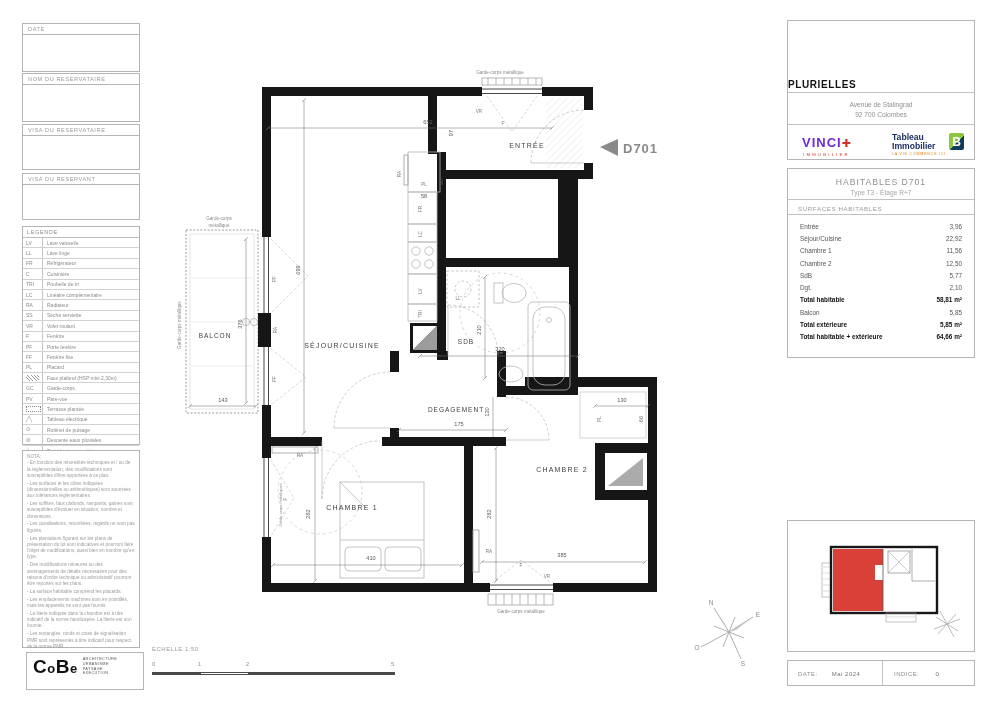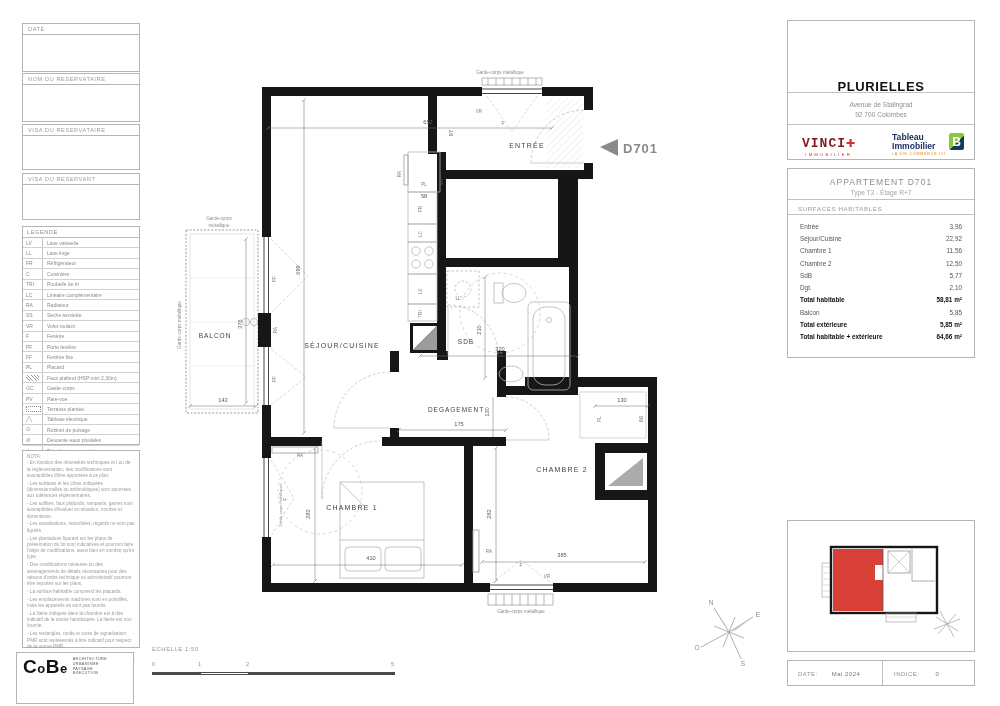--- a/index.html
+++ b/index.html
@@ -27,25 +27,25 @@
   
   .cobe{display:flex;align-items:center;gap:5px;padding:4px 6px;}
   .cobe-word{font-weight:600;color:#111;letter-spacing:.5px;line-height:1;}
   .cobe-tag{font-size:3.8px;letter-spacing:.4px;color:#555;line-height:1.25;}
   
   .scale-label{font-size:6px;color:#9a9a9a;letter-spacing:.5px;}
   .scale-bar{position:absolute;left:152px;top:661px;width:243px;height:18px;}
   .scale-tick{position:absolute;top:0;font-size:5.6px;color:#8f8f8f;}
   .sb-seg{position:absolute;top:11px;height:3.2px;box-sizing:border-box;}
   
-  .proj-title{font-size:13px;font-weight:bold;letter-spacing:.6px;color:#111;text-align:center;}
+  .proj-title{font-size:10px;font-weight:bold;letter-spacing:.6px;color:#111;}
   .proj-addr{font-size:6.6px;color:#8f8f8f;text-align:center;line-height:1.5;}
   .divider{position:absolute;left:0;right:0;border-top:0.8px solid #c2c2c2;}
   .vinci{display:flex;flex-direction:column;align-items:center;}
-  .vinci-main{font-size:13px;font-weight:bold;color:#7f1d1d;letter-spacing:1px;line-height:1;font-family:Liberation Mono, monospace;}
+  .vinci-main{font-size:13px;font-weight:bold;color:#6d28d9;letter-spacing:1px;line-height:1;}
   .vinci-plus{color:#d42f28;font-size:11px;line-height:1;}
   .vinci-sub{font-size:4.2px;letter-spacing:2.2px;color:#d42f28;margin-top:1px;}
   .bouy{display:flex;align-items:flex-start;gap:3px;}
   .bouy-txt{font-size:8.6px;font-weight:bold;color:#1d2f63;line-height:1.05;}
   .bouy-tag{font-size:3.6px;color:#ef7d00;letter-spacing:.8px;margin-top:1px;}
   .bouy-b{width:15px;height:17px;background:linear-gradient(135deg,#8dc63f 0 55%,#123b5e 55% 100%);
           color:#fff;font-weight:bold;font-size:12px;display:flex;align-items:center;justify-content:center;border-radius:2px;}
   .apt-title{font-size:8.6px;letter-spacing:1px;color:#8f8f8f;text-align:center;}
   .apt-sub{font-size:6.6px;color:#a5a5a5;text-align:center;margin-top:2px;}
   .apt-section{font-size:6.2px;letter-spacing:.6px;color:#9a9a9a;padding:3px 10px 2px;border-bottom:0.8px solid #c2c2c2;}
@@ -188,21 +188,21 @@
         <div class="nota-line">- Les plantations figurant sur les plans de présentation du lot sont indicatives et pourront faire l'objet de modifications, aussi bien en nombre qu'en type.</div>
         <div class="nota-line">- Des modifications mineures ou des aménagements de détails nécessaires pour des raisons d'ordre technique ou administratif pourront être reportés sur les plans.</div>
         <div class="nota-line">- La surface habitable comprend les placards.</div>
         <div class="nota-line">- Les emplacements machines sont en pointillés, mais les appareils ne sont pas fournis.</div>
         <div class="nota-line">- La literie indiquée dans la chambre est à titre indicatif de la norme handicapée. La literie est non fournie.</div>
         <div class="nota-line">- Les rectangles, ronds et cotes de signalisation PMR sont représentés à titre indicatif pour respect de la norme PMR.</div>
         <div class="nota-line">- En ce qui concerne les radiateurs et sèches serviettes il s'agit d'emplacements et de dimensions de principe.</div>
       </div>
   </div>
 
-  <div class="box" style="left:16px;top:652px;width:118px;height:52px;">
+  <div class="box" style="left:26px;top:652px;width:118px;height:38px;">
     <div class="cobe">
       <div class="cobe-word"><span style="font-size:19px">C</span><span style="font-size:13px">o</span><span style="font-size:19px">B</span><span style="font-size:13px">e</span></div>
       <div class="cobe-tag">
         <div>ARCHITECTURE</div>
         <div>URBANISME</div>
         <div>PAYSAGE</div>
         <div>EXECUTION</div>
       </div>
     </div>
   </div>
@@ -236,21 +236,21 @@
             <div>Tableau</div>
             <div>Immobilier</div>
           </div>
         <div class="bouy-tag">LA VIE COMMENCE ICI</div>
       </div>
       <div class="bouy-b">B</div>
     </div>
   </div>
 
   <div class="box" style="left:787px;top:168px;width:188px;height:190px;">
-    <div class="apt-title" style="margin-top:8px;">APPARTEMENT D701</div>
+    <div class="apt-title" style="margin-top:8px;">HABITABLES D701</div>
     <div class="apt-sub">Type T3 - Étage R+7</div>
     <div class="divider" style="top:30px;"></div>
     <div class="apt-section" style="margin-top:6px;">SURFACES HABITABLES</div>
     <div id="surfaces-body" style="margin-top:5px;">
         <div class="sr-row">
           <span class="sr-label">Entrée</span>
           <span class="sr-value">3,96</span>
         </div>
         <div class="sr-row">
           <span class="sr-label">Séjour/Cuisine</span>

